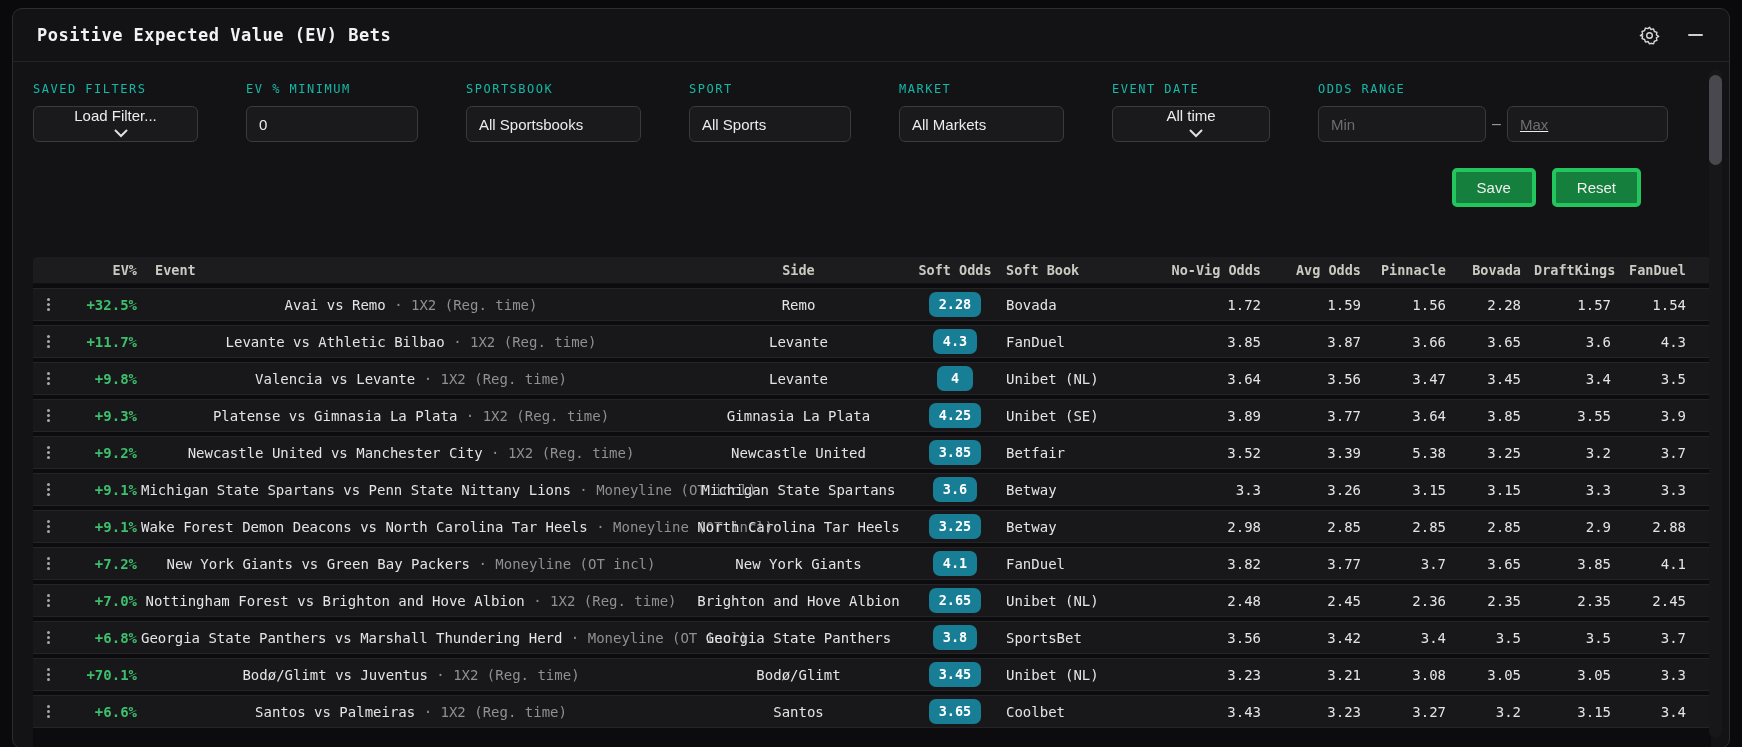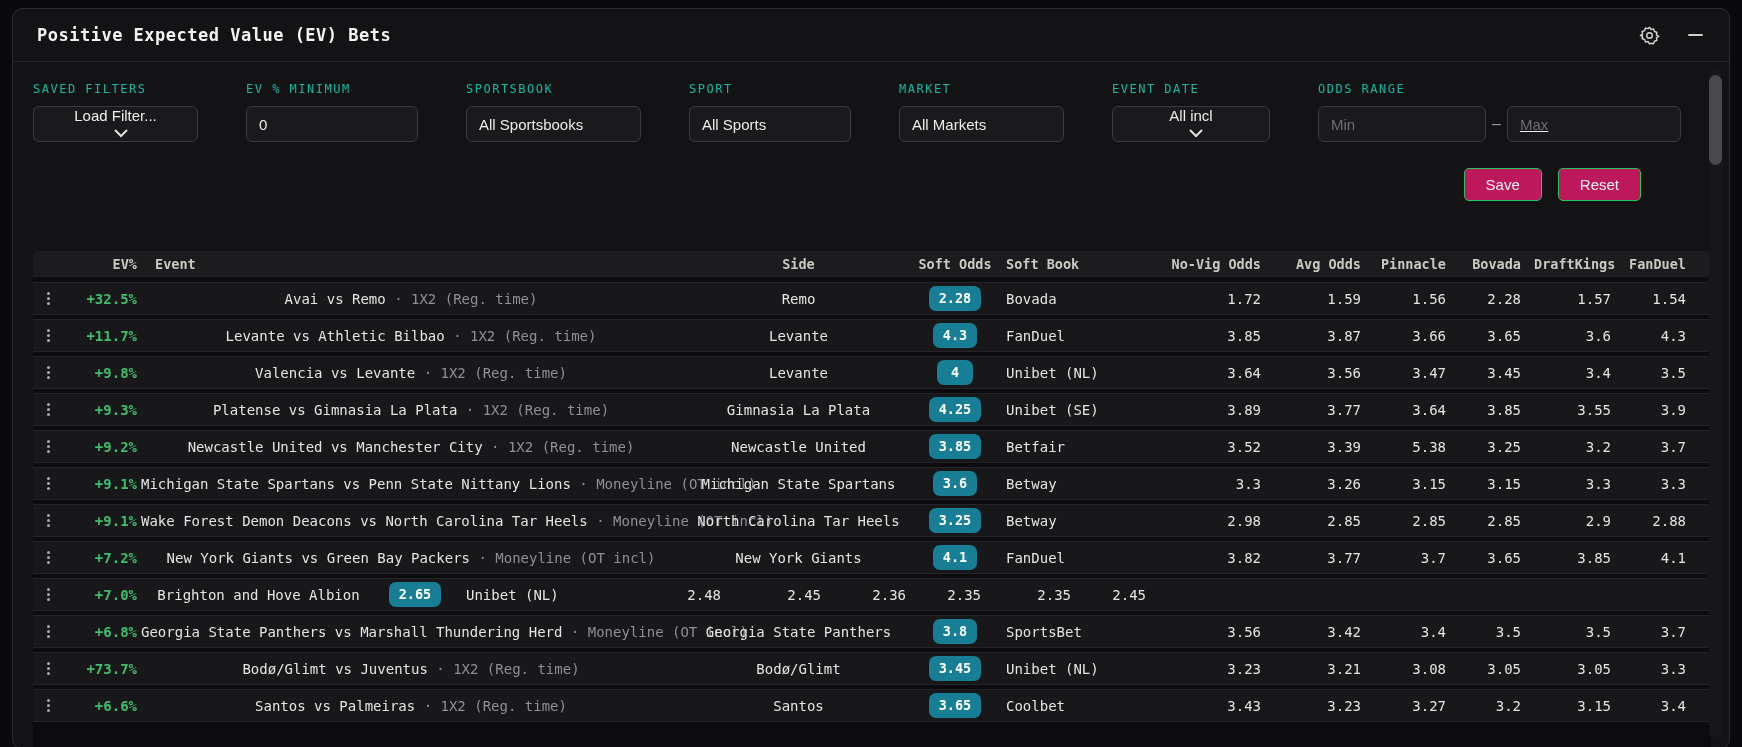--- a/index.html
+++ b/index.html
@@ -34,26 +34,26 @@
   .control input {
     background: transparent; border: none; outline: none; width: 100%;
     color: #ececec; font-family: "Liberation Sans", sans-serif; font-size: 15px;
   }
   .control input::placeholder { color: #6d6d72; }
   .sel { justify-content: space-between; flex-direction: column; }
   .chev { flex: 0 0 auto; margin-left: 10px; }
   .w-saved { width: 165px; } .w-ev { width: 172px; } .w-sb { width: 175px; }
   .w-sport { width: 162px; } .w-mkt { width: 165px; } .w-date { width: 158px; }
   .range-wrap { display: flex; align-items: center; gap: 6px; }
-  .w-min { width: 168px; } .w-max { width: 174px; text-decoration: underline; }
+  .w-min { width: 168px; } .w-max { width: 161px; text-decoration: underline; }
   .range-dash { color: #9a9a9e; font-family: "Liberation Sans", sans-serif; }
 
   .btn-row { display: flex; justify-content: flex-end; gap: 16px; margin-top: 26px; padding-right: 70px; }
   .btn {
-    background: #be185d; border: 1px solid #22c55e; border-radius: 5px;
+    background: #15803d; border: 4px solid #22c55e; border-radius: 5px;
     color: #f0f0f0; font-family: "Liberation Sans", sans-serif; font-size: 15px;
     padding: 7px 21px; cursor: pointer;
   }
 
   
   .table-wrap { margin-top: 50px; overflow: hidden; background: #0c0c0e; border-radius: 4px 4px 0 0; height: 540px; }
   .thead, .trow { display: flex; align-items: center; min-width: 1716px; }
   .thead {
     height: 27px; background: #1c1c1f; font-weight: bold; font-size: 13.5px;
     color: #cacac2; border-bottom: 1px solid #101012;
@@ -150,21 +150,21 @@
       <div class="filter-group">
         <div class="flabel">MARKET</div>
         <div class="control w-mkt">
           <input value="All Markets" style="">
         </div>
       </div>
 
       <div class="filter-group">
         <div class="flabel">EVENT DATE</div>
         <div class="control sel w-date">
-          <span>All incl</span>
+          <span>All time</span>
           <span class="chev">
             <svg width="14" height="9" viewBox="0 0 14 9" fill="none" stroke="#e0e0e0" stroke-width="2" stroke-linecap="round">
                 <path d="M1.5 1.5 7 7l5.5-5.5"></path>
               </svg>
           </span>
         </div>
       </div>
 
       <div class="filter-group">
         <div class="flabel">ODDS RANGE</div>
@@ -373,20 +373,21 @@
           </div>
           <div class="trow">
             <div class="c-menu">
               <button class="kebab">
                 <i></i>
                 <i></i>
                 <i></i>
               </button>
             </div>
             <div class="c-ev ev-pos">+7.0%</div>
+            <div class="c-event"><span>Nottingham Forest vs Brighton and Hove Albion</span><span class="mkt-dim"> · 1X2 (Reg. time)</span></div>
             <div class="c-side">Brighton and Hove Albion</div>
             <div class="c-odds"><span class="badge">2.65</span></div>
             <div class="c-book">Unibet (NL)</div>
             <div class="c-num c-novig">2.48</div>
             <div class="c-num c-avg">2.45</div>
             <div class="c-num c-pin">2.36</div>
             <div class="c-num c-bov">2.35</div>
             <div class="c-num c-dk">2.35</div>
             <div class="c-num c-fd">2.45</div>
             <div class="c-extra hdr-left"></div>
@@ -413,21 +414,21 @@
             <div class="c-extra hdr-left"></div>
           </div>
           <div class="trow">
             <div class="c-menu">
               <button class="kebab">
                 <i></i>
                 <i></i>
                 <i></i>
               </button>
             </div>
-            <div class="c-ev ev-pos">+73.7%</div>
+            <div class="c-ev ev-pos">+70.1%</div>
             <div class="c-event"><span>Bodø/Glimt vs Juventus</span><span class="mkt-dim"> · 1X2 (Reg. time)</span></div>
             <div class="c-side">Bodø/Glimt</div>
             <div class="c-odds"><span class="badge">3.45</span></div>
             <div class="c-book">Unibet (NL)</div>
             <div class="c-num c-novig">3.23</div>
             <div class="c-num c-avg">3.21</div>
             <div class="c-num c-pin">3.08</div>
             <div class="c-num c-bov">3.05</div>
             <div class="c-num c-dk">3.05</div>
             <div class="c-num c-fd">3.3</div>

